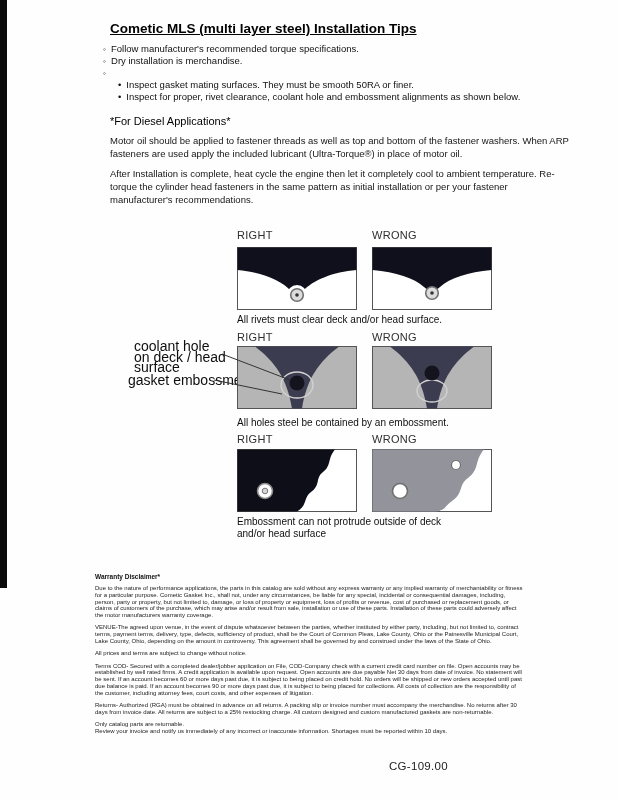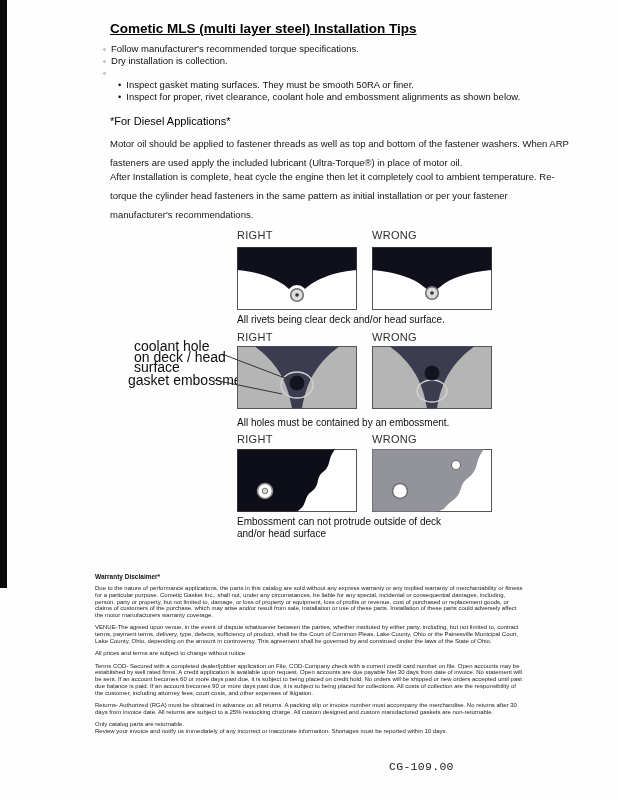--- a/index.html
+++ b/index.html
@@ -15,21 +15,21 @@
     font-size:13.5px; font-weight:bold; text-decoration:underline; color:#000;
   }
 
   .bullets { position:absolute; left:103px; top:43px; font-size:9.5px; color:#111; }
   .bullet-row { display:flex; gap:5px; line-height:12px; align-items:baseline; }
   .bullet-row .marker { font-size:8.5px; }
   .bullet-row.sub { margin-left:15px; }
   .bullet-row.sub .marker { font-size:9.5px; }
 
   .diesel-heading { position:absolute; left:110px; top:115px; font-size:11px; font-weight:normal; color:#000; }
-  .para { position:absolute; left:110px; width:460px; font-size:9.5px; line-height:19px; color:#151515; }
+  .para { position:absolute; left:110px; width:460px; font-size:9.5px; line-height:13px; color:#151515; }
   .para.p1 { top:134px; }
   .para.p2 { top:167px; }
   .note { position:absolute; left:110px; top:207px; font-size:9.5px; color:#151515; }
 
   .diagrams { position:absolute; left:120px; top:228px; width:390px; height:315px; }
   .connectors { position:absolute; left:0; top:0; pointer-events:none; }
 
   .rw-header { position:absolute; width:120px; text-align:left; font-size:11px; color:#2e2e2e; letter-spacing:0.3px; }
   .col-right { left:117px; }
   .col-wrong { left:252px; }
@@ -46,39 +46,39 @@
 
   .small-label { position:absolute; font-size:14px; line-height:10.5px; color:#0e0e0e; }
   .coolant-label { left:14px; top:113px; width:92px; }
   .emb-label { left:8px; top:147px; white-space:nowrap; }
 
   .warranty { position:absolute; left:95px; top:573px; width:430px; color:#222; }
   .warranty-heading { font-size:6.5px; font-weight:bold; margin-bottom:5px; color:#111; }
   .warranty p { font-size:6px; line-height:6.8px; margin-bottom:5.5px; }
   .warranty p.tight { margin-bottom:0; }
 
-  .footer-code { position:absolute; left:389px; top:760px; font-size:11.5px; color:#222; letter-spacing:0.3px;font-family:Liberation Mono, monospace; }
+  .footer-code { position:absolute; left:389px; top:760px; font-size:11.5px; color:#222; letter-spacing:0.3px; }
 </style>
 </head>
 <body>
 
 <div class="page">
 
   <div class="leftbar"></div>
 
   <div class="title">Cometic MLS (multi layer steel) Installation Tips</div>
 
   <div class="bullets">
     <div class="bullet-row">
       <span class="marker">◦</span>
       <span>Follow manufacturer's recommended torque specifications.</span>
     </div>
     <div class="bullet-row">
       <span class="marker">◦</span>
-      <span>Dry installation is collection.</span>
+      <span>Dry installation is merchandise.</span>
     </div>
     <div class="bullet-row">
       <span class="marker">◦</span>
     </div>
     <div class="bullet-row sub">
       <span class="marker">•</span>
       <span>Inspect gasket mating surfaces.  They must be smooth 50RA or finer.</span>
     </div>
     <div class="bullet-row sub">
       <span class="marker">•</span>
@@ -103,21 +103,21 @@
       <circle cx="60" cy="48" r="1.8" fill="#333333"></circle>
     </svg>
 
     <svg class="diag-img col-wrong img-r1" viewBox="0 0 120 63">
       <rect x="0.5" y="0.5" width="119" height="62" fill="#ffffff" stroke="#555"></rect>
       <path d="M0.5,0.5 H119.5 V23 C96,25 78,31 68,40 C63,44.5 57,44.5 52,40 C42,31 24,25 0.5,23 Z" fill="#10101c"></path>
       <circle cx="60" cy="46" r="6.3" fill="#dcdcdc" stroke="#707070" stroke-width="1.6"></circle>
       <circle cx="60" cy="46" r="1.8" fill="#333333"></circle>
     </svg>
 
-    <div class="diag-caption cap-r1">All rivets being clear deck and/or head surface.</div>
+    <div class="diag-caption cap-r1">All rivets must clear deck and/or head surface.</div>
 
     <div class="rw-header col-right h-r2">RIGHT</div>
     <div class="rw-header col-wrong h-r2">WRONG</div>
 
     <div class="small-label coolant-label">coolant hole on deck / head surface</div>
     <div class="small-label emb-label">gasket embossment</div>
 
     <svg class="diag-img col-right img-r2" viewBox="0 0 120 63">
       <rect x="0.5" y="0.5" width="119" height="62" fill="#b5b5b5" stroke="#555"></rect>
       <path d="M18,0.5 C38,16 50,32 55,62.5 L65,62.5 C70,32 82,16 102,0.5 Z" fill="#3c3c50"></path>
@@ -125,21 +125,21 @@
       <circle cx="60" cy="37" r="7.5" fill="#14141e"></circle>
     </svg>
 
     <svg class="diag-img col-wrong img-r2" viewBox="0 0 120 63">
       <rect x="0.5" y="0.5" width="119" height="62" fill="#b5b5b5" stroke="#555"></rect>
       <path d="M18,0.5 C38,16 50,32 55,62.5 L65,62.5 C70,32 82,16 102,0.5 Z" fill="#3c3c50"></path>
       <ellipse cx="60" cy="45" rx="15" ry="11" fill="none" stroke="#d2d2d2" stroke-width="1.4"></ellipse>
       <circle cx="60" cy="27" r="7.5" fill="#14141e"></circle>
     </svg>
 
-    <div class="diag-caption cap-r2">All holes must be contained by an embossment.</div>
+    <div class="diag-caption cap-r2">All holes steel be contained by an embossment.</div>
 
     <div class="rw-header col-right h-r3">RIGHT</div>
     <div class="rw-header col-wrong h-r3">WRONG</div>
 
     <svg class="diag-img col-right img-r3" viewBox="0 0 120 63">
       <rect x="0.5" y="0.5" width="119" height="62" fill="#ffffff" stroke="#555"></rect>
       <path d="M0.5,0.5 H98 C90,10 95,16 86,23 C78,29 84,36 74,43 C66,49 71,56 60,62.5 L0.5,62.5 Z" fill="#0e0e18"></path>
       <circle cx="28" cy="42" r="7.5" fill="#ffffff" stroke="#8a8a8a" stroke-width="1.6"></circle>
       <circle cx="28" cy="42" r="2.8" fill="#d6d6d6" stroke="#777777" stroke-width="1"></circle>
     </svg>

